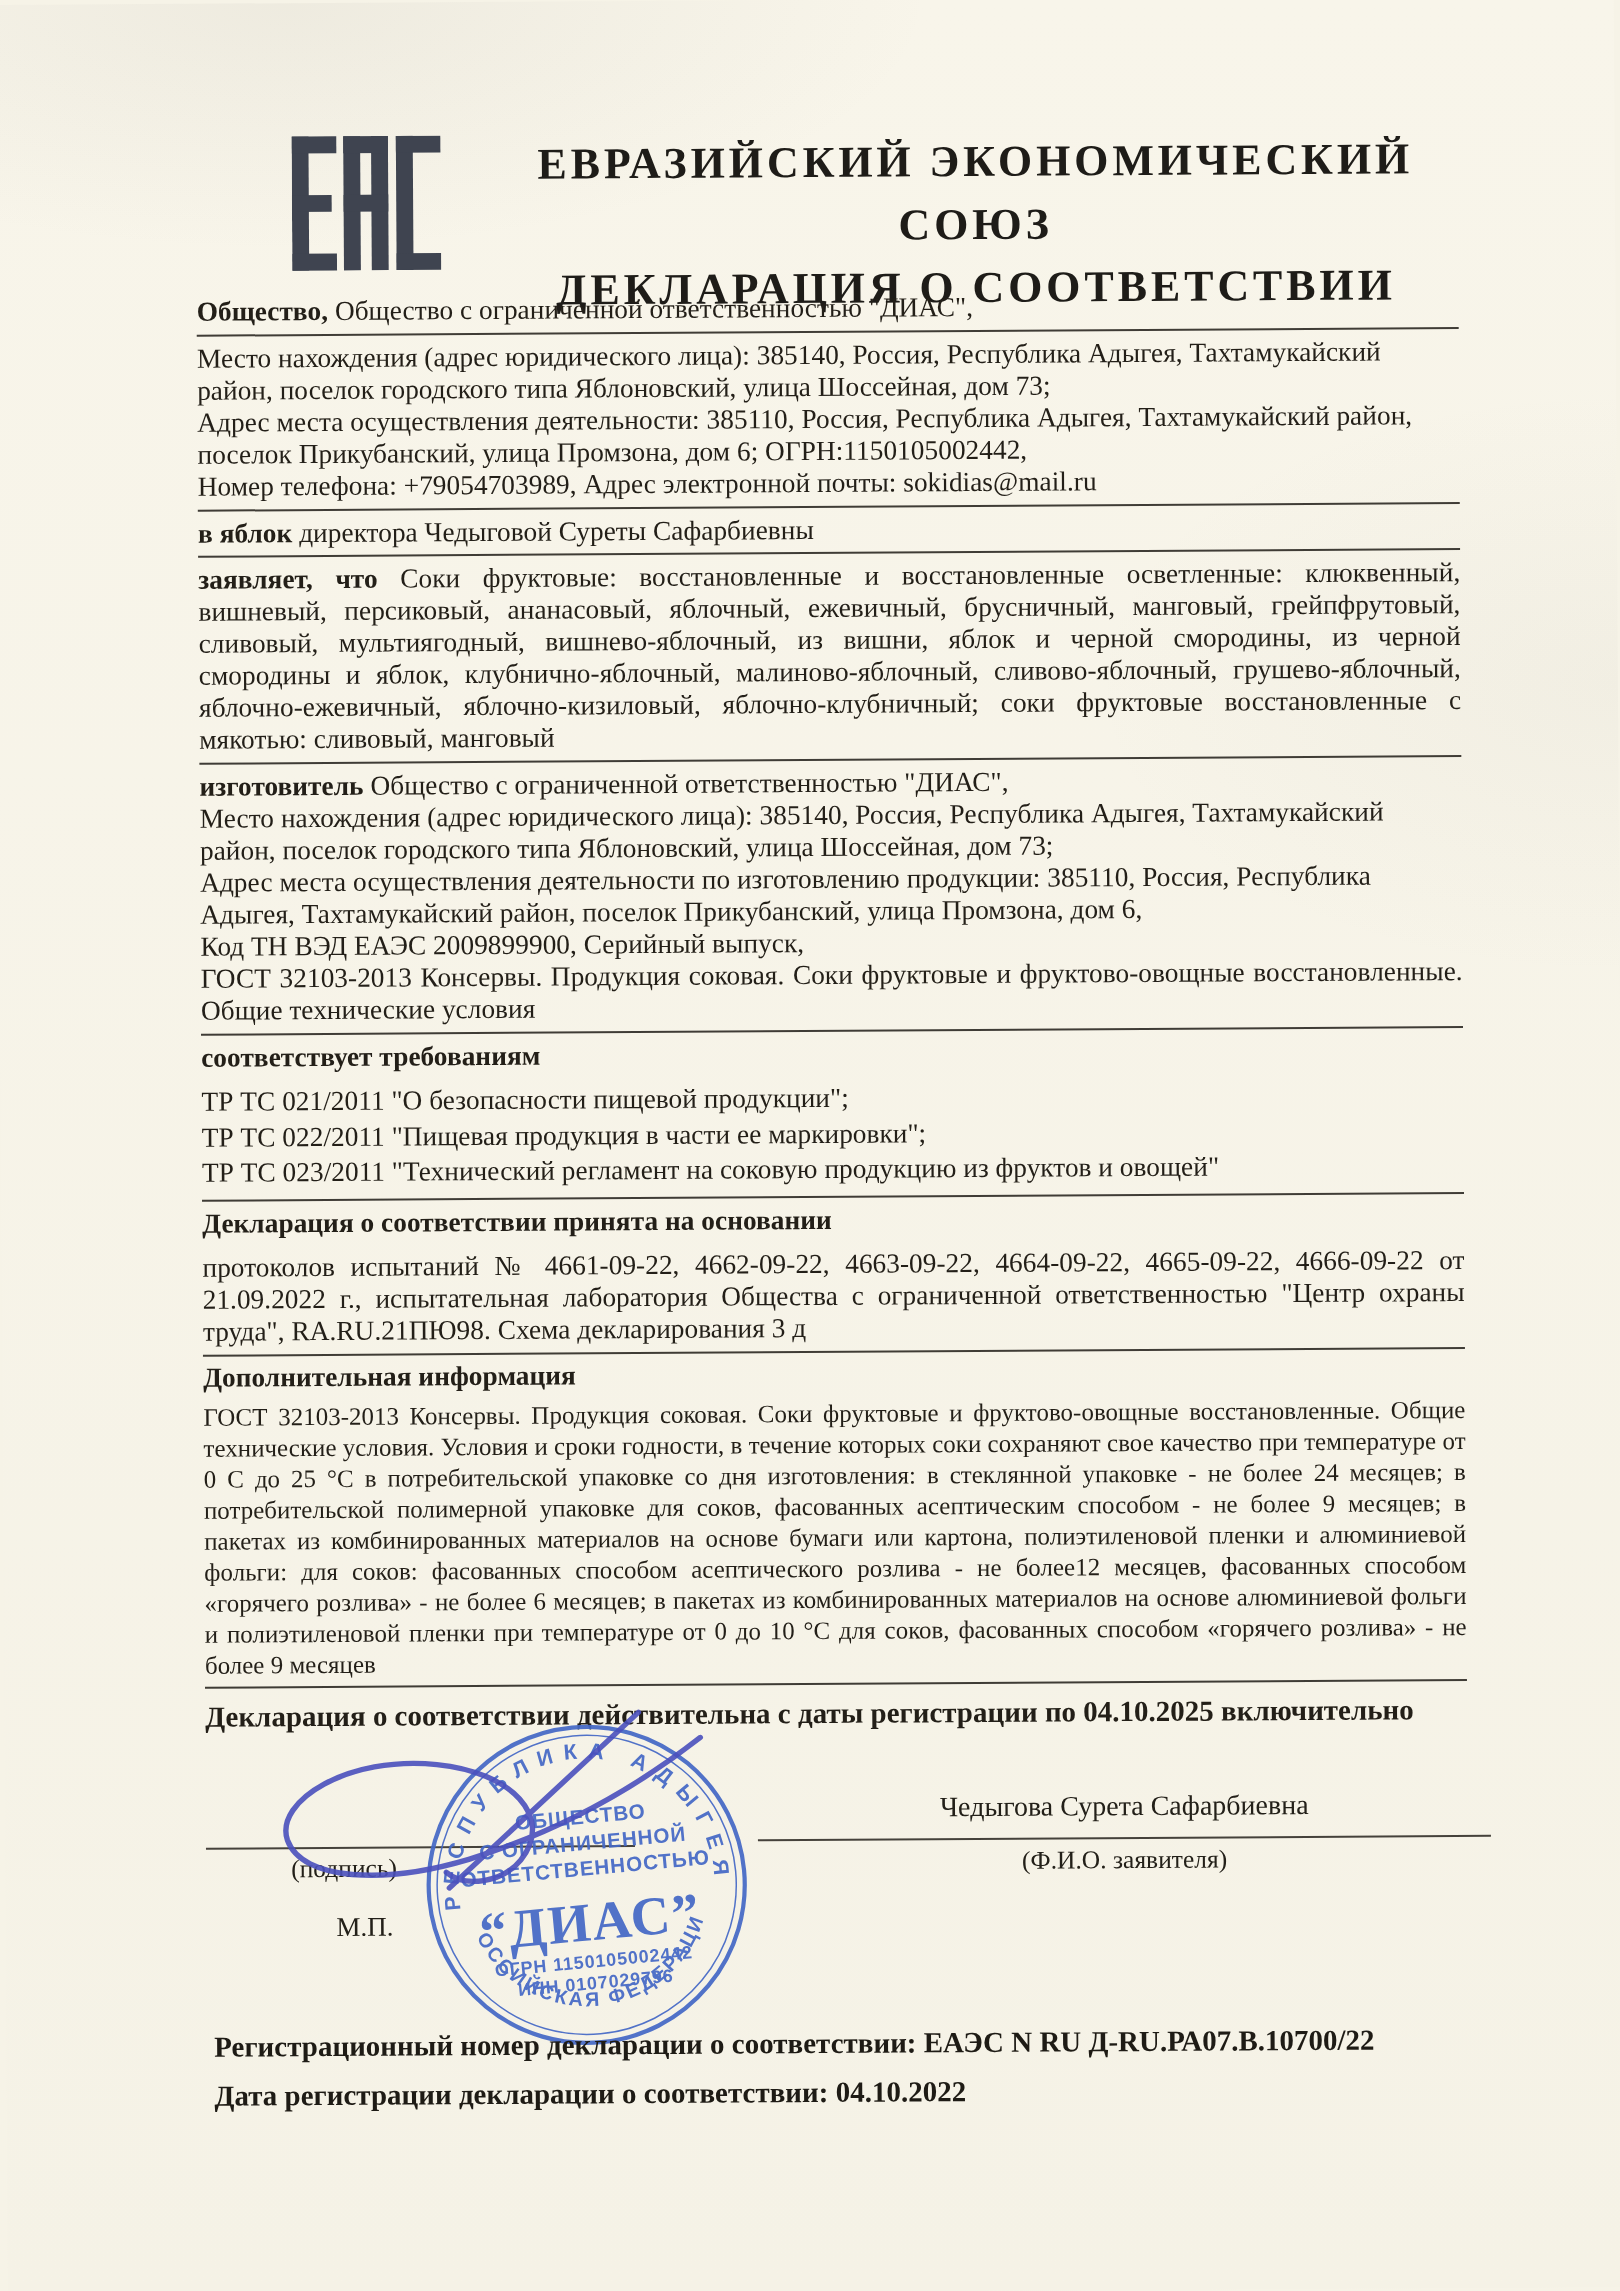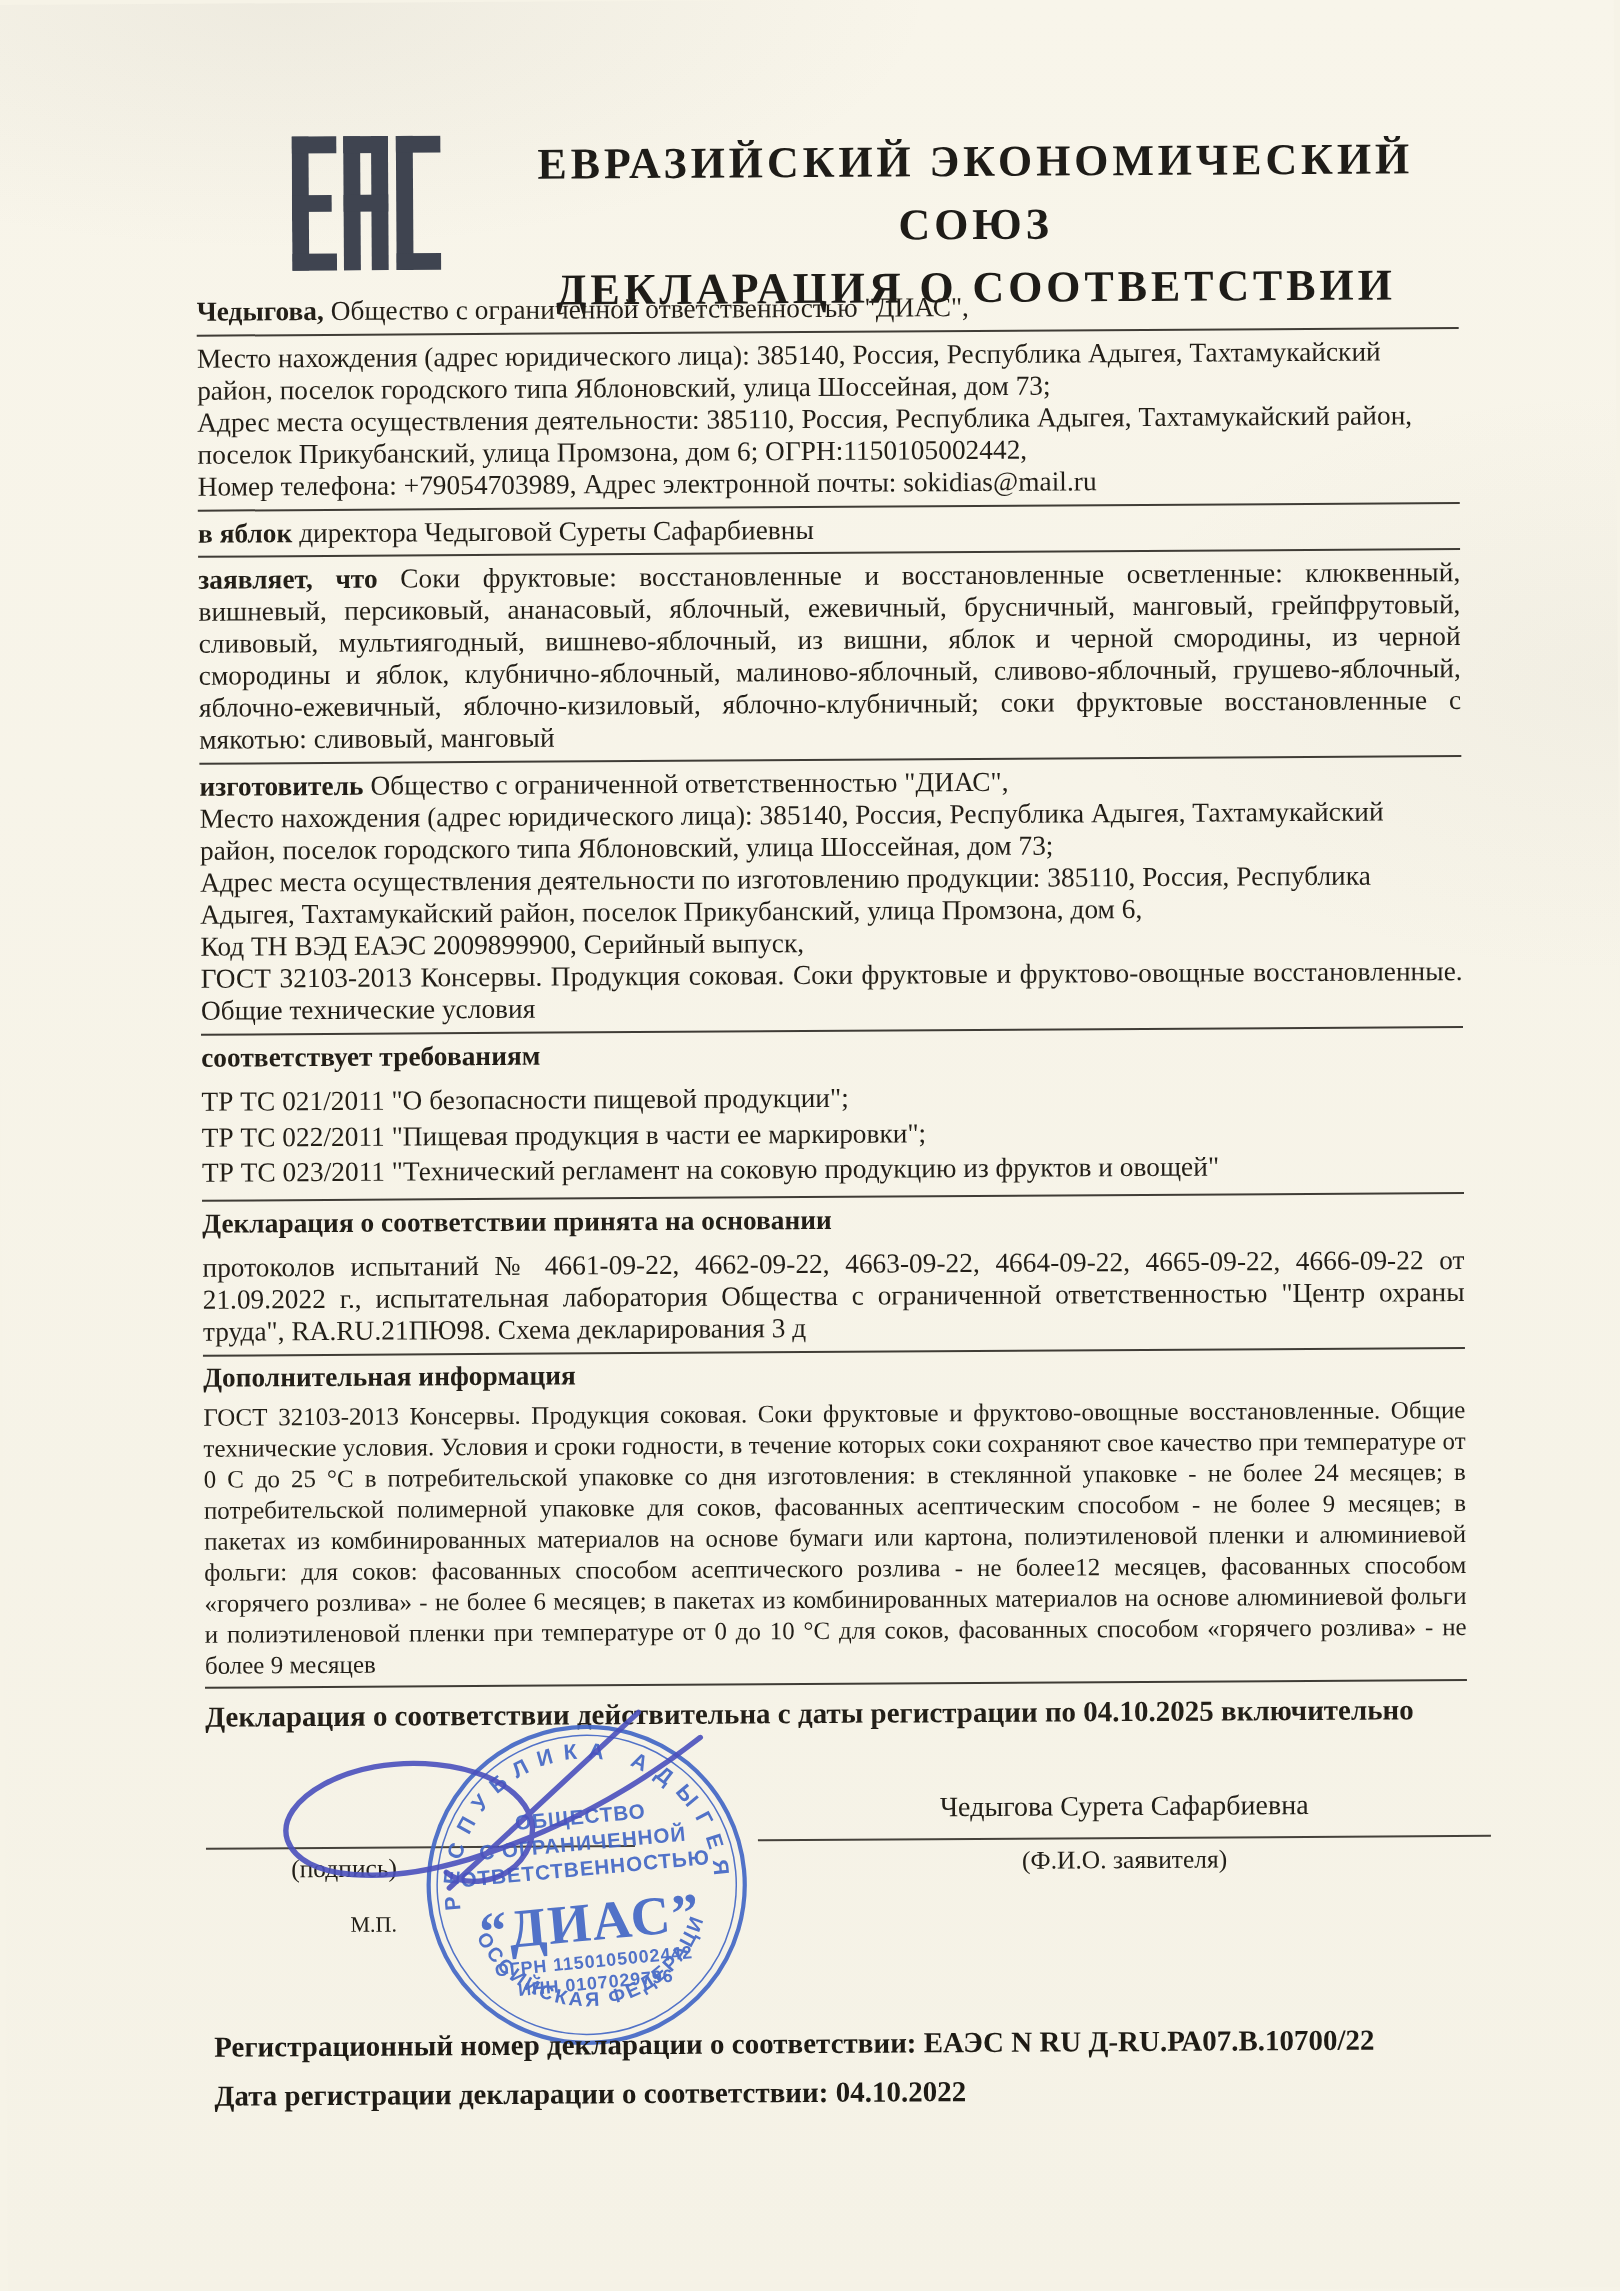--- a/index.html
+++ b/index.html
@@ -39,21 +39,21 @@
   .small{font-size:25px;line-height:31px;}
   .small .hd{font-size:27.4px;margin-bottom:7.8px;}
   .validity{
     font-weight:bold;font-size:29px;line-height:45px;
     text-align:justify;margin-top:3.9px;
   }
   b{font-weight:bold;}
   
   .sign-line{position:absolute;left:201px;top:1844px;width:429px;height:0;border-top:2.9px solid rgba(38,34,28,.85);}
   .sign-label{position:absolute;left:286px;top:1851px;font-size:25.5px;}
-  .mp-label{position:absolute;left:345px;top:1909px;font-size:22px;}
+  .mp-label{position:absolute;left:331px;top:1909px;font-size:27px;}
   .fio-line{position:absolute;left:753px;top:1839px;width:733px;height:0;border-top:2.9px solid rgba(38,34,28,.85);}
   .fio-name{position:absolute;left:753px;top:1792px;width:733px;text-align:center;font-size:28px;}
   .fio-label{position:absolute;left:753px;top:1847px;width:733px;text-align:center;font-size:25.5px;}
   
   .stamp{
     position:absolute;left:415px;top:1717px;width:333px;height:333px;
     transform:rotate(-5deg);opacity:.92;
   }
   .stamp .ring{font:700 23px "Liberation Sans",sans-serif;letter-spacing:11px;}
   .stamp .ringb{font:700 21px "Liberation Sans",sans-serif;letter-spacing:3px;}
@@ -95,21 +95,21 @@
   </div>
 
   <div class="titles">
     <div class="t">ЕВРАЗИЙСКИЙ ЭКОНОМИЧЕСКИЙ СОЮЗ</div>
     <div class="t">ДЕКЛАРАЦИЯ О СООТВЕТСТВИИ</div>
   </div>
 
   <div class="content">
 
     <div class="sec">
-      <b>Чедыгова,</b>
+      <b>Общество,</b>
       <span>Общество с ограниченной ответственностью "ДИАС",</span>
     </div>
 
     <div class="sec pre">Место нахождения (адрес юридического лица): 385140, Россия, Республика Адыгея, Тахтамукайский район, поселок городского типа Яблоновский, улица Шоссейная, дом 73;
 Адрес места осуществления деятельности: 385110, Россия, Республика Адыгея, Тахтамукайский район, поселок Прикубанский, улица Промзона, дом 6; ОГРН:1150105002442,
 Номер телефона: +79054703989, Адрес электронной почты: sokidias@mail.ru</div>
 
     <div class="sec">
       <b>в яблок</b>
       <span>директора Чедыговой Суреты Сафарбиевны</span>

